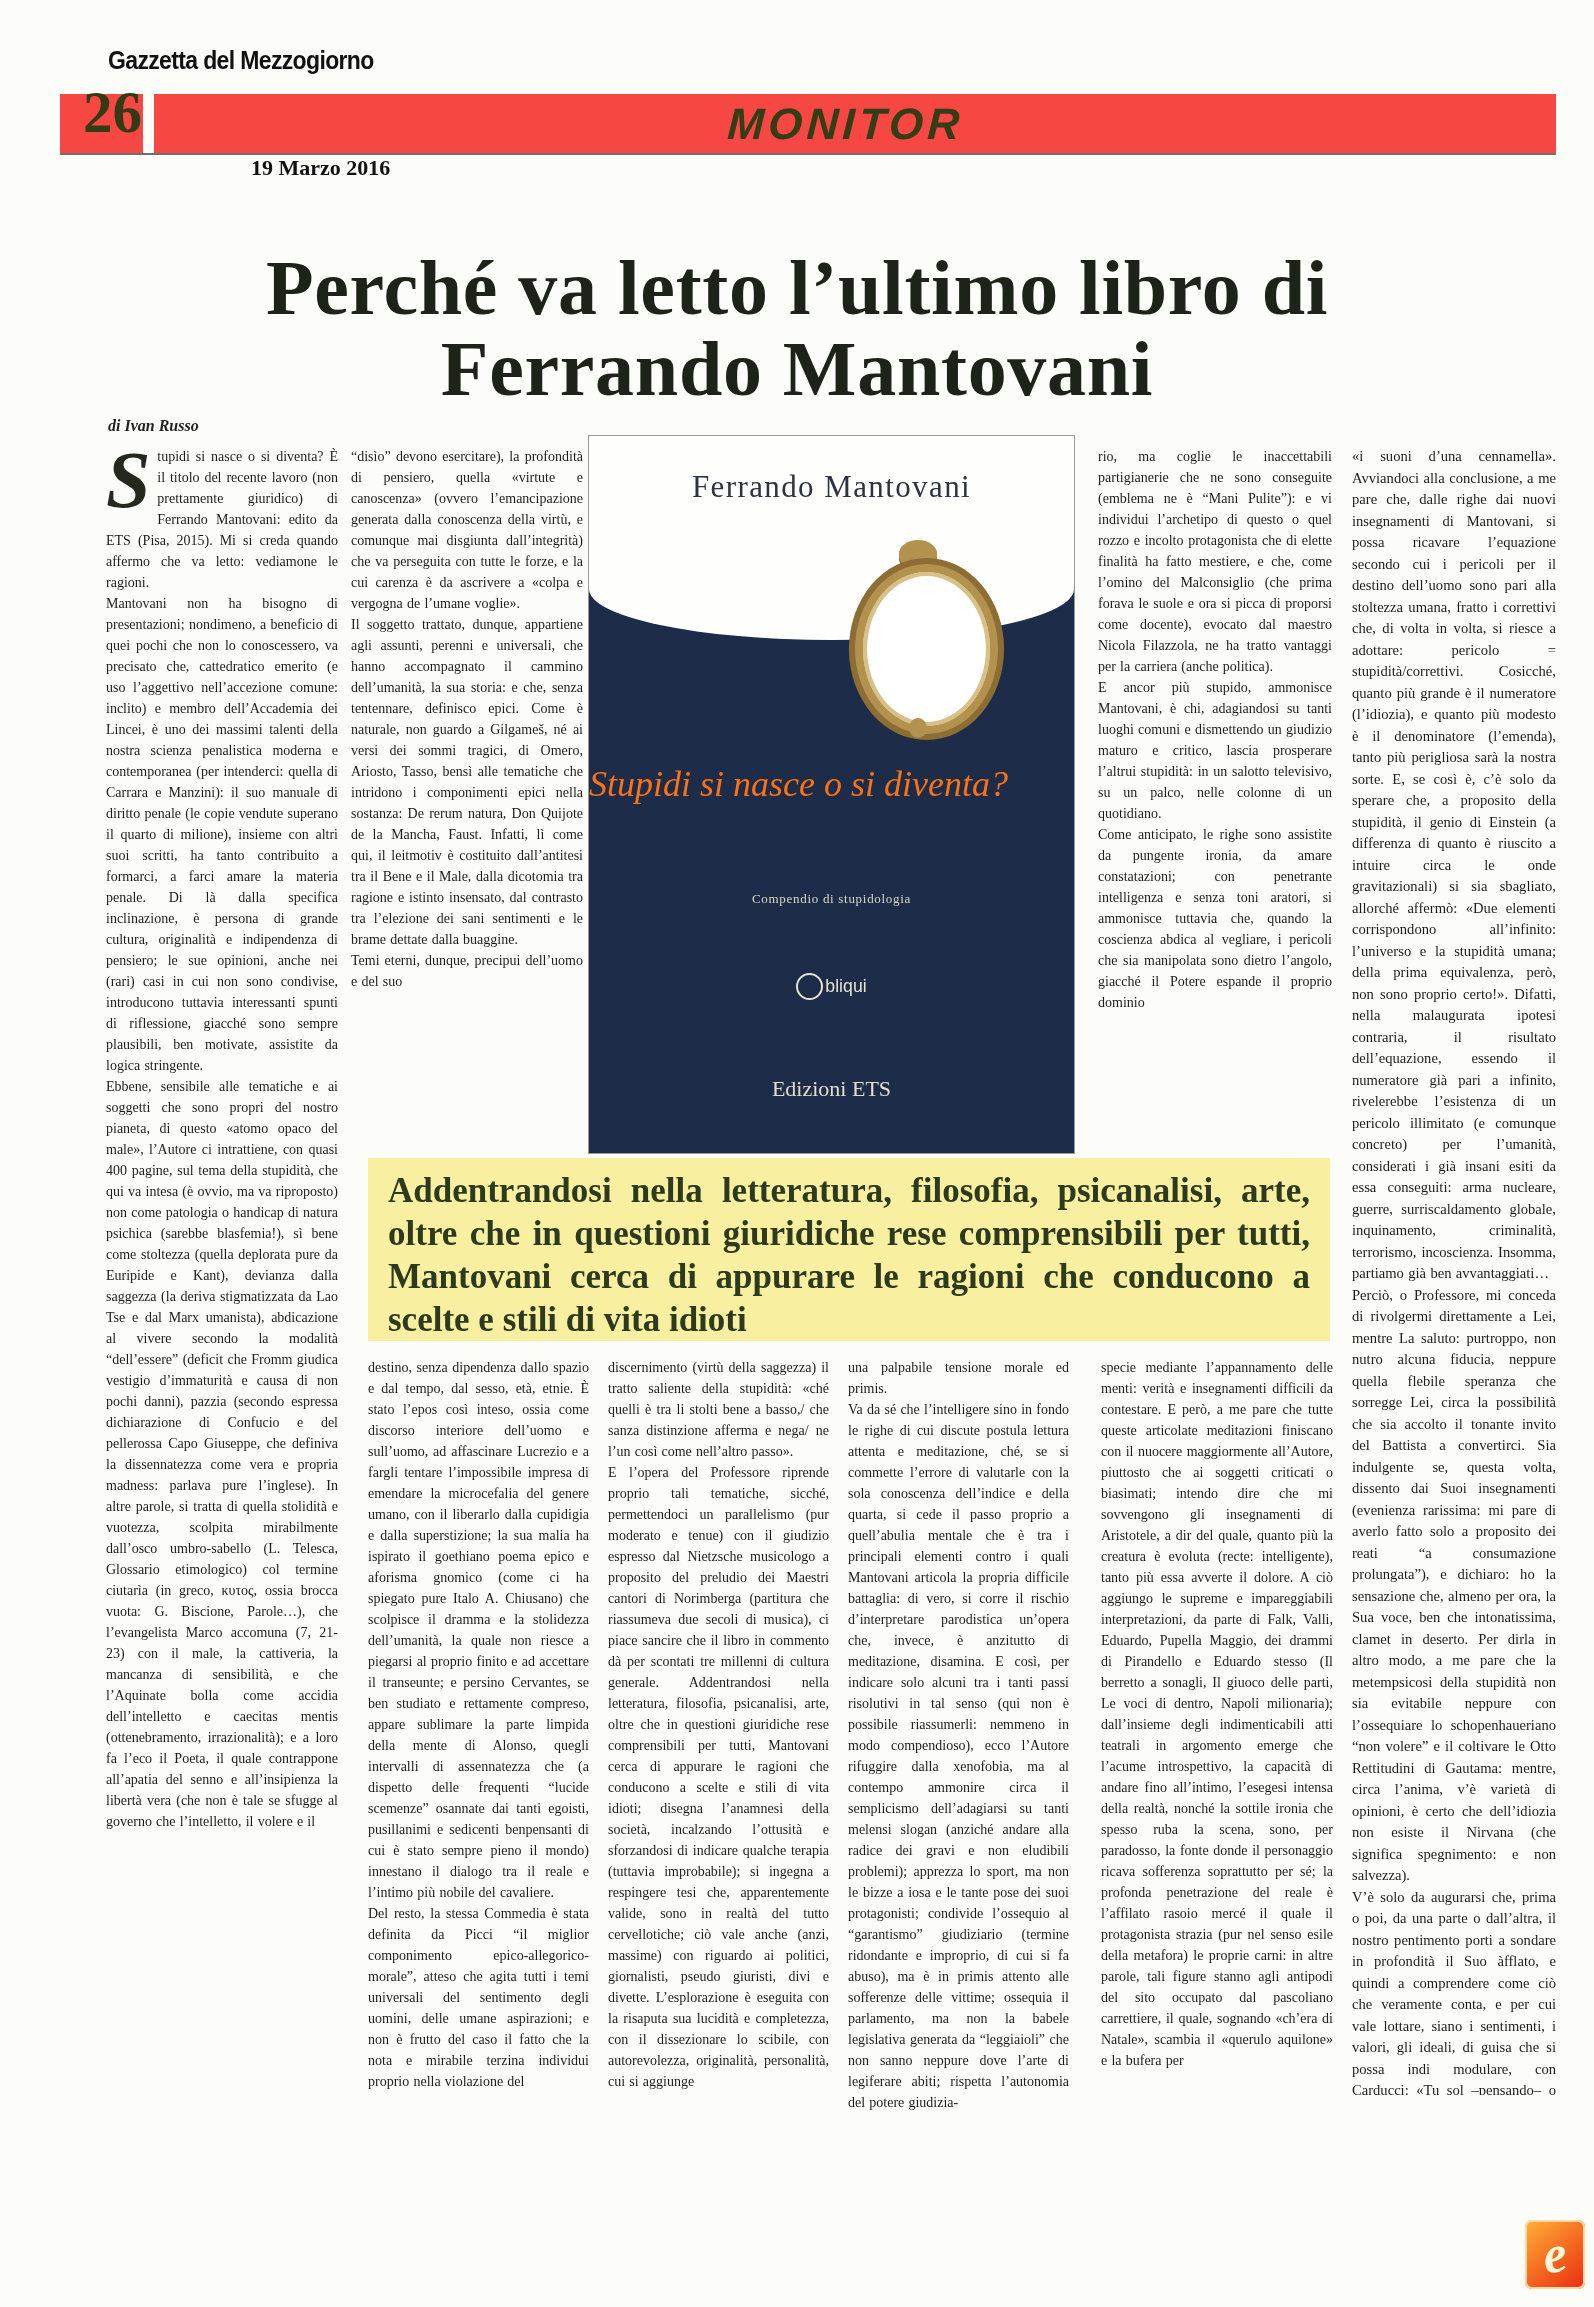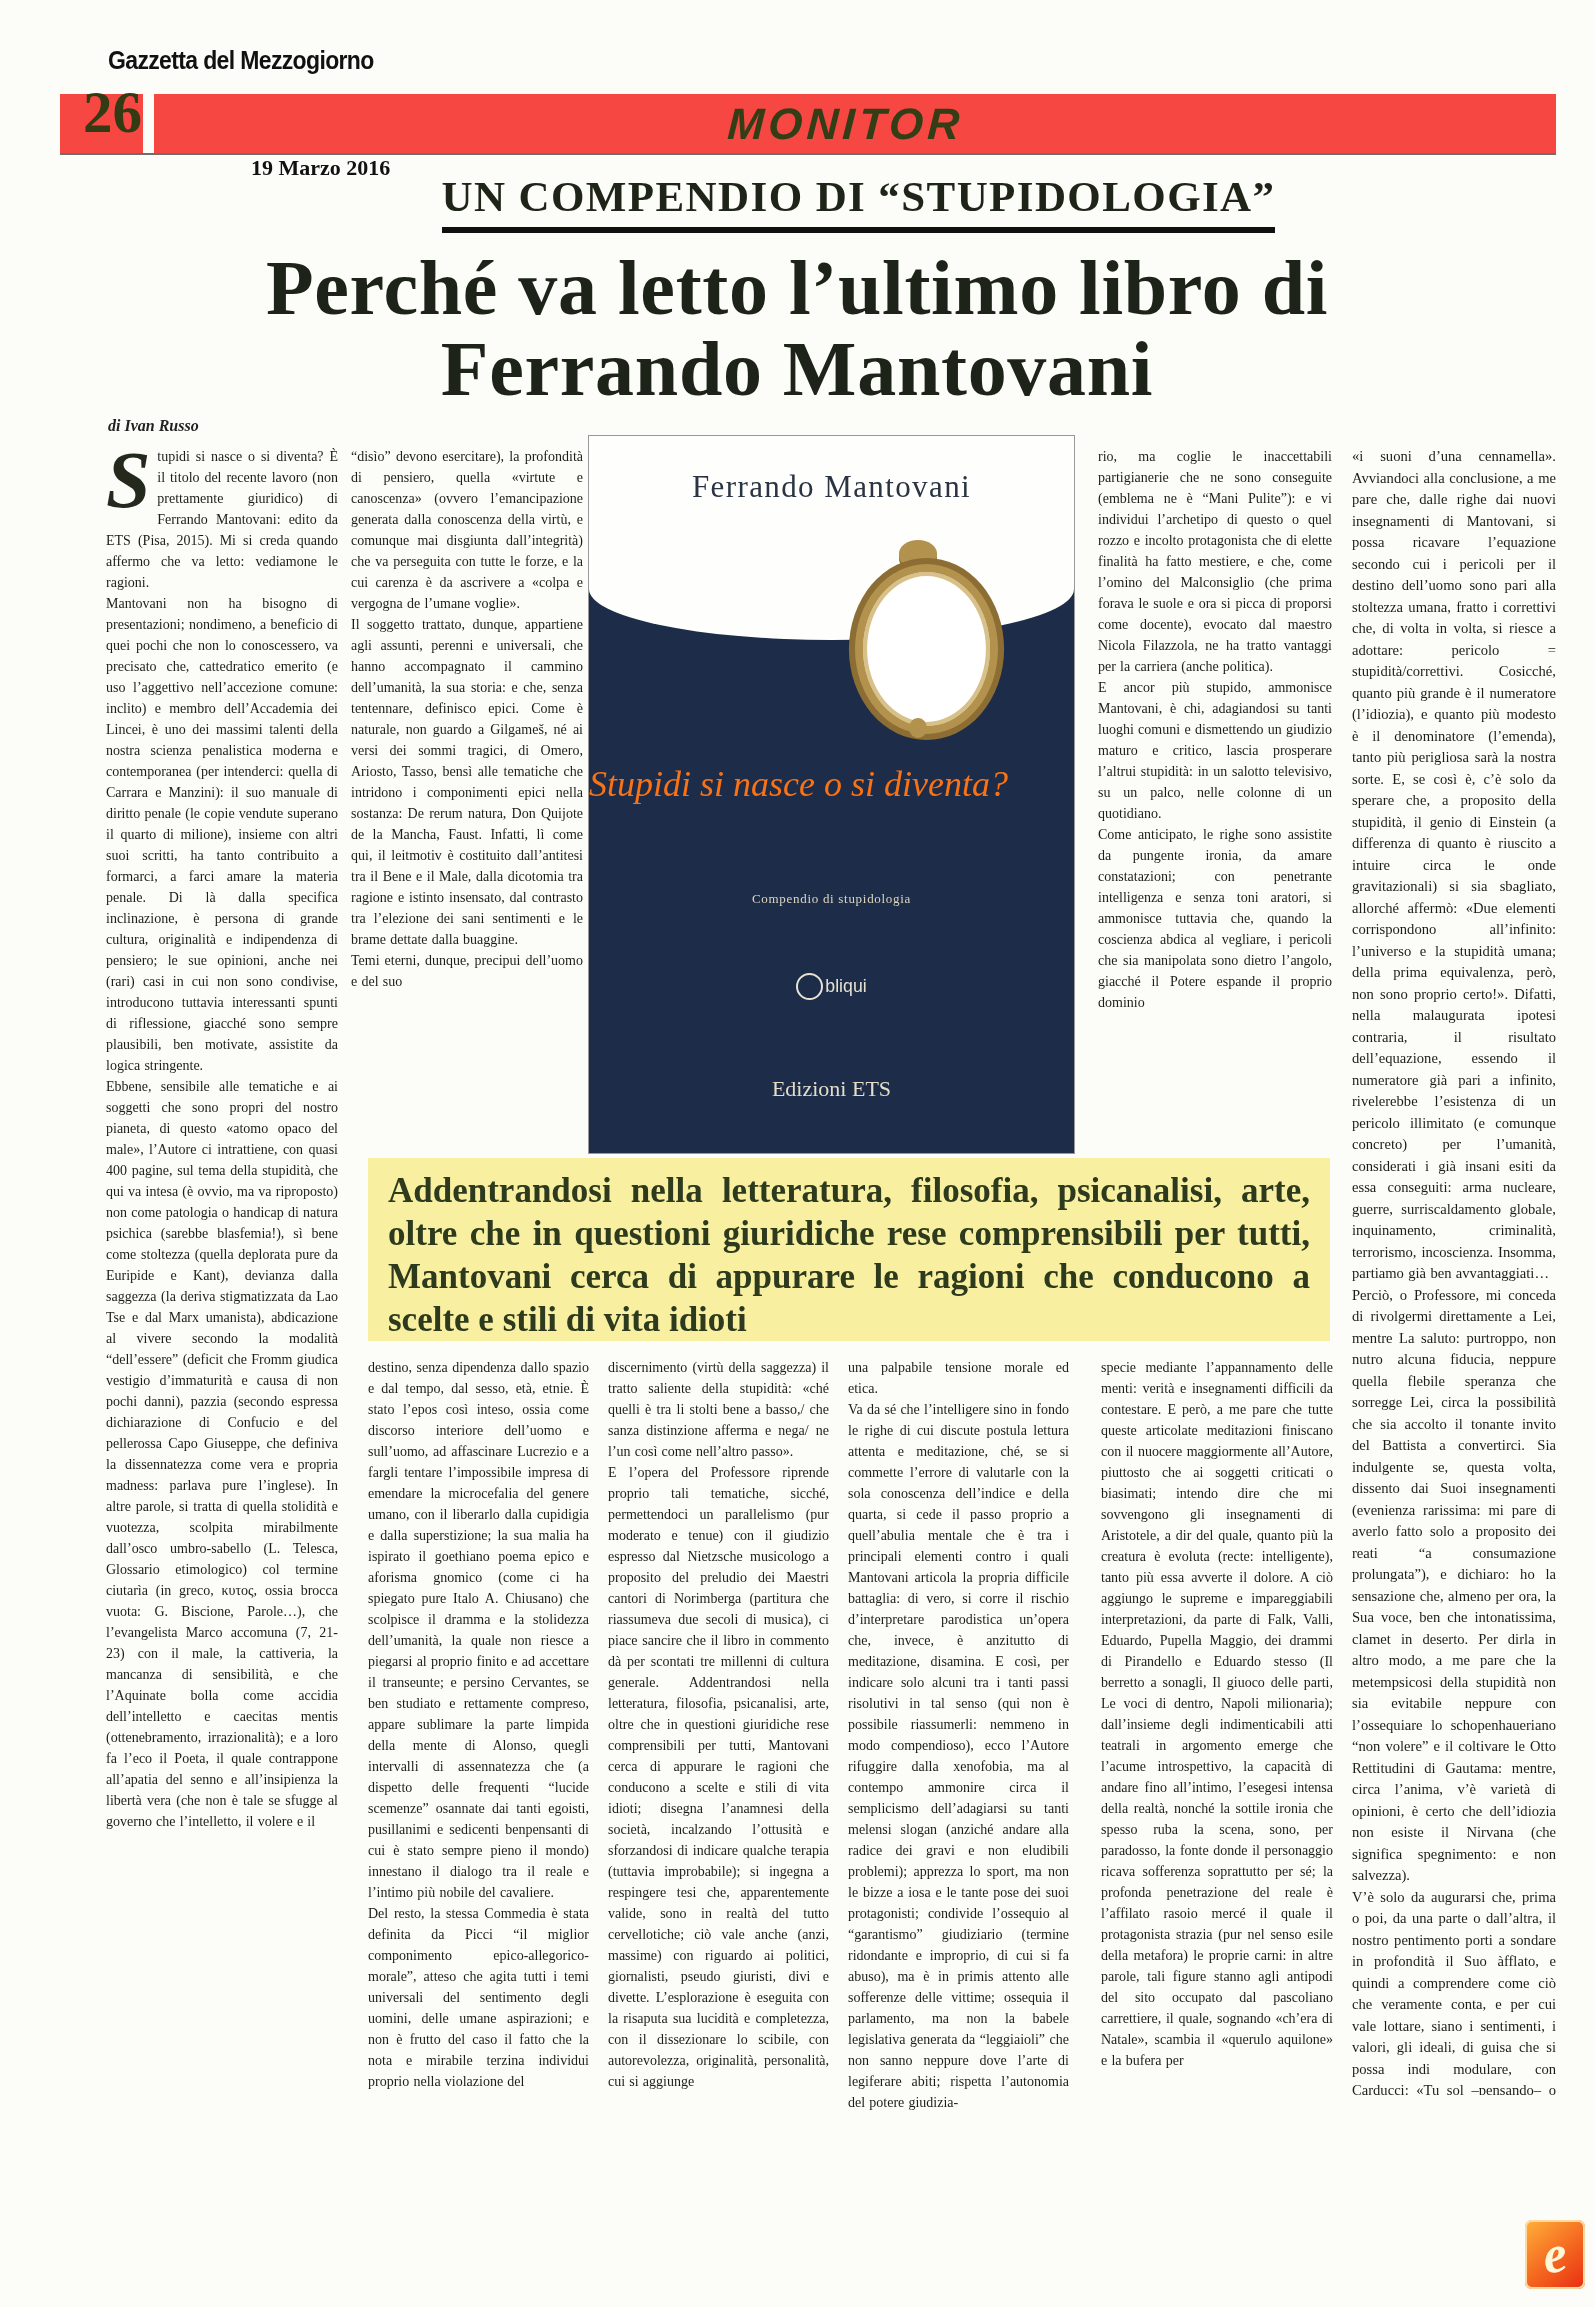--- a/index.html
+++ b/index.html
@@ -75,23 +75,20 @@
 <body>
 
 <div class="page">
 
   <div class="masthead">Gazzetta del Mezzogiorno</div>
   <div class="red-strip"></div>
   <div class="page-number-gap"></div>
   <div class="page-number">26</div>
   <div class="section-title">MONITOR</div>
   <div class="date">19 Marzo 2016</div>
-  <div class="kicker">
-    <span>UN COMPENDIO DI “STUPIDOLOGIA”</span>
-  </div>
   <div class="headline">Perché va letto l’ultimo libro di Ferrando Mantovani</div>
   <div class="byline">di Ivan Russo</div>
 
   <div class="col col-a">
     <p><span class="dropcap">S</span><span>tupidi si nasce o si diventa? È il titolo del recente lavoro (non prettamente giuridico) di Ferrando Mantovani: edito da ETS (Pisa, 2015). Mi si creda quando affermo che va letto: vediamone le ragioni.</span></p>
     <p>Mantovani non ha bisogno di presentazioni; nondimeno, a beneficio di quei pochi che non lo conoscessero, va precisato che, cattedratico emerito (e uso l’aggettivo nell’accezione comune: inclito) e membro dell’Accademia dei Lincei, è uno dei massimi talenti della nostra scienza penalistica moderna e contemporanea (per intenderci: quella di Carrara e Manzini): il suo manuale di diritto penale (le copie vendute superano il quarto di milione), insieme con altri suoi scritti, ha tanto contribuito a formarci, a farci amare la materia penale. Di là dalla specifica inclinazione, è persona di grande cultura, originalità e indipendenza di pensiero; le sue opinioni, anche nei (rari) casi in cui non sono condivise, introducono tuttavia interessanti spunti di riflessione, giacché sono sempre plausibili, ben motivate, assistite da logica stringente.</p>
     <p>Ebbene, sensibile alle tematiche e ai soggetti che sono propri del nostro pianeta, di questo «atomo opaco del male», l’Autore ci intrattiene, con quasi 400 pagine, sul tema della stupidità, che qui va intesa (è ovvio, ma va riproposto) non come patologia o handicap di natura psichica (sarebbe blasfemia!), sì bene come stoltezza (quella deplorata pure da Euripide e Kant), devianza dalla saggezza (la deriva stigmatizzata da Lao Tse e dal Marx umanista), abdicazione al vivere secondo la modalità “dell’essere” (deficit che Fromm giudica vestigio d’immaturità e causa di non pochi danni), pazzia (secondo espressa dichiarazione di Confucio e del pellerossa Capo Giuseppe, che definiva la dissennatezza come vera e propria madness: parlava pure l’inglese). In altre parole, si tratta di quella stolidità e vuotezza, scolpita mirabilmente dall’osco umbro-sabello (L. Telesca, Glossario etimologico) col termine ciutarìa (in greco, κυτος, ossia brocca vuota: G. Biscione, Parole…), che l’evangelista Marco accomuna (7, 21-23) con il male, la cattiveria, la mancanza di sensibilità, e che l’Aquinate bolla come accidia dell’intelletto e caecitas mentis (ottenebramento, irrazionalità); e a loro fa l’eco il Poeta, il quale contrappone all’apatia del senno e all’insipienza la libertà vera (che non è tale se sfugge al governo che l’intelletto, il volere e il</p>
   </div>
 
   <div class="col col-b-up">
@@ -122,21 +119,21 @@
 
   <div class="col col-b-lo">
     <p>destino, senza dipendenza dallo spazio e dal tempo, dal sesso, età, etnie. È stato l’epos così inteso, ossia come discorso interiore dell’uomo e sull’uomo, ad affascinare Lucrezio e a fargli tentare l’impossibile impresa di emendare la microcefalia del genere umano, con il liberarlo dalla cupidigia e dalla superstizione; la sua malia ha ispirato il goethiano poema epico e aforisma gnomico (come ci ha spiegato pure Italo A. Chiusano) che scolpisce il dramma e la stolidezza dell’umanità, la quale non riesce a piegarsi al proprio finito e ad accettare il transeunte; e persino Cervantes, se ben studiato e rettamente compreso, appare sublimare la parte limpida della mente di Alonso, quegli intervalli di assennatezza che (a dispetto delle frequenti “lucide scemenze” osannate dai tanti egoisti, pusillanimi e sedicenti benpensanti di cui è stato sempre pieno il mondo) innestano il dialogo tra il reale e l’intimo più nobile del cavaliere.</p>
     <p>Del resto, la stessa Commedia è stata definita da Picci “il miglior componimento epico-allegorico-morale”, atteso che agita tutti i temi universali del sentimento degli uomini, delle umane aspirazioni; e non è frutto del caso il fatto che la nota e mirabile terzina individui proprio nella violazione del</p>
   </div>
   <div class="col col-c-lo">
     <p>discernimento (virtù della saggezza) il tratto saliente della stupidità: «ché quelli è tra li stolti bene a basso,/ che sanza distinzione afferma e nega/ ne l’un così come nell’altro passo».</p>
     <p>E l’opera del Professore riprende proprio tali tematiche, sicché, permettendoci un parallelismo (pur moderato e tenue) con il giudizio espresso dal Nietzsche musicologo a proposito del preludio dei Maestri cantori di Norimberga (partitura che riassumeva due secoli di musica), ci piace sancire che il libro in commento dà per scontati tre millenni di cultura generale. Addentrandosi nella letteratura, filosofia, psicanalisi, arte, oltre che in questioni giuridiche rese comprensibili per tutti, Mantovani cerca di appurare le ragioni che conducono a scelte e stili di vita idioti; disegna l’anamnesi della società, incalzando l’ottusità e sforzandosi di indicare qualche terapia (tuttavia improbabile); si ingegna a respingere tesi che, apparentemente valide, sono in realtà del tutto cervellotiche; ciò vale anche (anzi, massime) con riguardo ai politici, giornalisti, pseudo giuristi, divi e divette. L’esplorazione è eseguita con la risaputa sua lucidità e completezza, con il dissezionare lo scibile, con autorevolezza, originalità, personalità, cui si aggiunge</p>
   </div>
   <div class="col col-d-lo">
-    <p>una palpabile tensione morale ed etica.</p>
+    <p>una palpabile tensione morale ed primis.</p>
     <p>Va da sé che l’intelligere sino in fondo le righe di cui discute postula lettura attenta e meditazione, ché, se si commette l’errore di valutarle con la sola conoscenza dell’indice e della quarta, si cede il passo proprio a quell’abulia mentale che è tra i principali elementi contro i quali Mantovani articola la propria difficile battaglia: di vero, si corre il rischio d’interpretare parodistica un’opera che, invece, è anzitutto di meditazione, disamina. E così, per indicare solo alcuni tra i tanti passi risolutivi in tal senso (qui non è possibile riassumerli: nemmeno in modo compendioso), ecco l’Autore rifuggire dalla xenofobia, ma al contempo ammonire circa il semplicismo dell’adagiarsi su tanti melensi slogan (anziché andare alla radice dei gravi e non eludibili problemi); apprezza lo sport, ma non le bizze a iosa e le tante pose dei suoi protagonisti; condivide l’ossequio al “garantismo” giudiziario (termine ridondante e improprio, di cui si fa abuso), ma è in primis attento alle sofferenze delle vittime; ossequia il parlamento, ma non la babele legislativa generata da “leggiaioli” che non sanno neppure dove l’arte di legiferare abiti; rispetta l’autonomia del potere giudizia-</p>
   </div>
   <div class="col col-e-lo">
     <p>specie mediante l’appannamento delle menti: verità e insegnamenti difficili da contestare. E però, a me pare che tutte queste articolate meditazioni finiscano con il nuocere maggiormente all’Autore, piuttosto che ai soggetti criticati o biasimati; intendo dire che mi sovvengono gli insegnamenti di Aristotele, a dir del quale, quanto più la creatura è evoluta (recte: intelligente), tanto più essa avverte il dolore. A ciò aggiungo le supreme e impareggiabili interpretazioni, da parte di Falk, Valli, Eduardo, Pupella Maggio, dei drammi di Pirandello e Eduardo stesso (Il berretto a sonagli, Il giuoco delle parti, Le voci di dentro, Napoli milionaria); dall’insieme degli indimenticabili atti teatrali in argomento emerge che l’acume introspettivo, la capacità di andare fino all’intimo, l’esegesi intensa della realtà, nonché la sottile ironia che spesso ruba la scena, sono, per paradosso, la fonte donde il personaggio ricava sofferenza soprattutto per sé; la profonda penetrazione del reale è l’affilato rasoio mercé il quale il protagonista strazia (pur nel senso esile della metafora) le proprie carni: in altre parole, tali figure stanno agli antipodi del sito occupato dal pascoliano carrettiere, il quale, sognando «ch’era di Natale», scambia il «querulo aquilone» e la bufera per</p>
   </div>
 
   <div class="col col-f">
     <p>«i suoni d’una cennamella». Avviandoci alla conclusione, a me pare che, dalle righe dai nuovi insegnamenti di Mantovani, si possa ricavare l’equazione secondo cui i pericoli per il destino dell’uomo sono pari alla stoltezza umana, fratto i correttivi che, di volta in volta, si riesce a adottare: pericolo = stupidità/correttivi. Cosicché, quanto più grande è il numeratore (l’idiozia), e quanto più modesto è il denominatore (l’emenda), tanto più perigliosa sarà la nostra sorte. E, se così è, c’è solo da sperare che, a proposito della stupidità, il genio di Einstein (a differenza di quanto è riuscito a intuire circa le onde gravitazionali) si sia sbagliato, allorché affermò: «Due elementi corrispondono all’infinito: l’universo e la stupidità umana; della prima equivalenza, però, non sono proprio certo!». Difatti, nella malaugurata ipotesi contraria, il risultato dell’equazione, essendo il numeratore già pari a infinito, rivelerebbe l’esistenza di un pericolo illimitato (e comunque concreto) per l’umanità, considerati i già insani esiti da essa conseguiti: arma nucleare, guerre, surriscaldamento globale, inquinamento, criminalità, terrorismo, incoscienza. Insomma, partiamo già ben avvantaggiati…</p>
     <p>Perciò, o Professore, mi conceda di rivolgermi direttamente a Lei, mentre La saluto: purtroppo, non nutro alcuna fiducia, neppure quella flebile speranza che sorregge Lei, circa la possibilità che sia accolto il tonante invito del Battista a convertirci. Sia indulgente se, questa volta, dissento dai Suoi insegnamenti (evenienza rarissima: mi pare di averlo fatto solo a proposito dei reati “a consumazione prolungata”), e dichiaro: ho la sensazione che, almeno per ora, la Sua voce, ben che intonatissima, clamet in deserto. Per dirla in altro modo, a me pare che la metempsicosi della stupidità non sia evitabile neppure con l’ossequiare lo schopenhaueriano “non volere” e il coltivare le Otto Rettitudini di Gautama: mentre, circa l’anima, v’è varietà di opinioni, è certo che dell’idiozia non esiste il Nirvana (che significa spegnimento: e non salvezza).</p>
     <p>V’è solo da augurarsi che, prima o poi, da una parte o dall’altra, il nostro pentimento porti a sondare in profondità il Suo àfflato, e quindi a comprendere come ciò che veramente conta, e per cui vale lottare, siano i sentimenti, i valori, gli ideali, di guisa che si possa indi modulare, con Carducci: «Tu sol –pensando– o ideal, sei vero»!</p>

